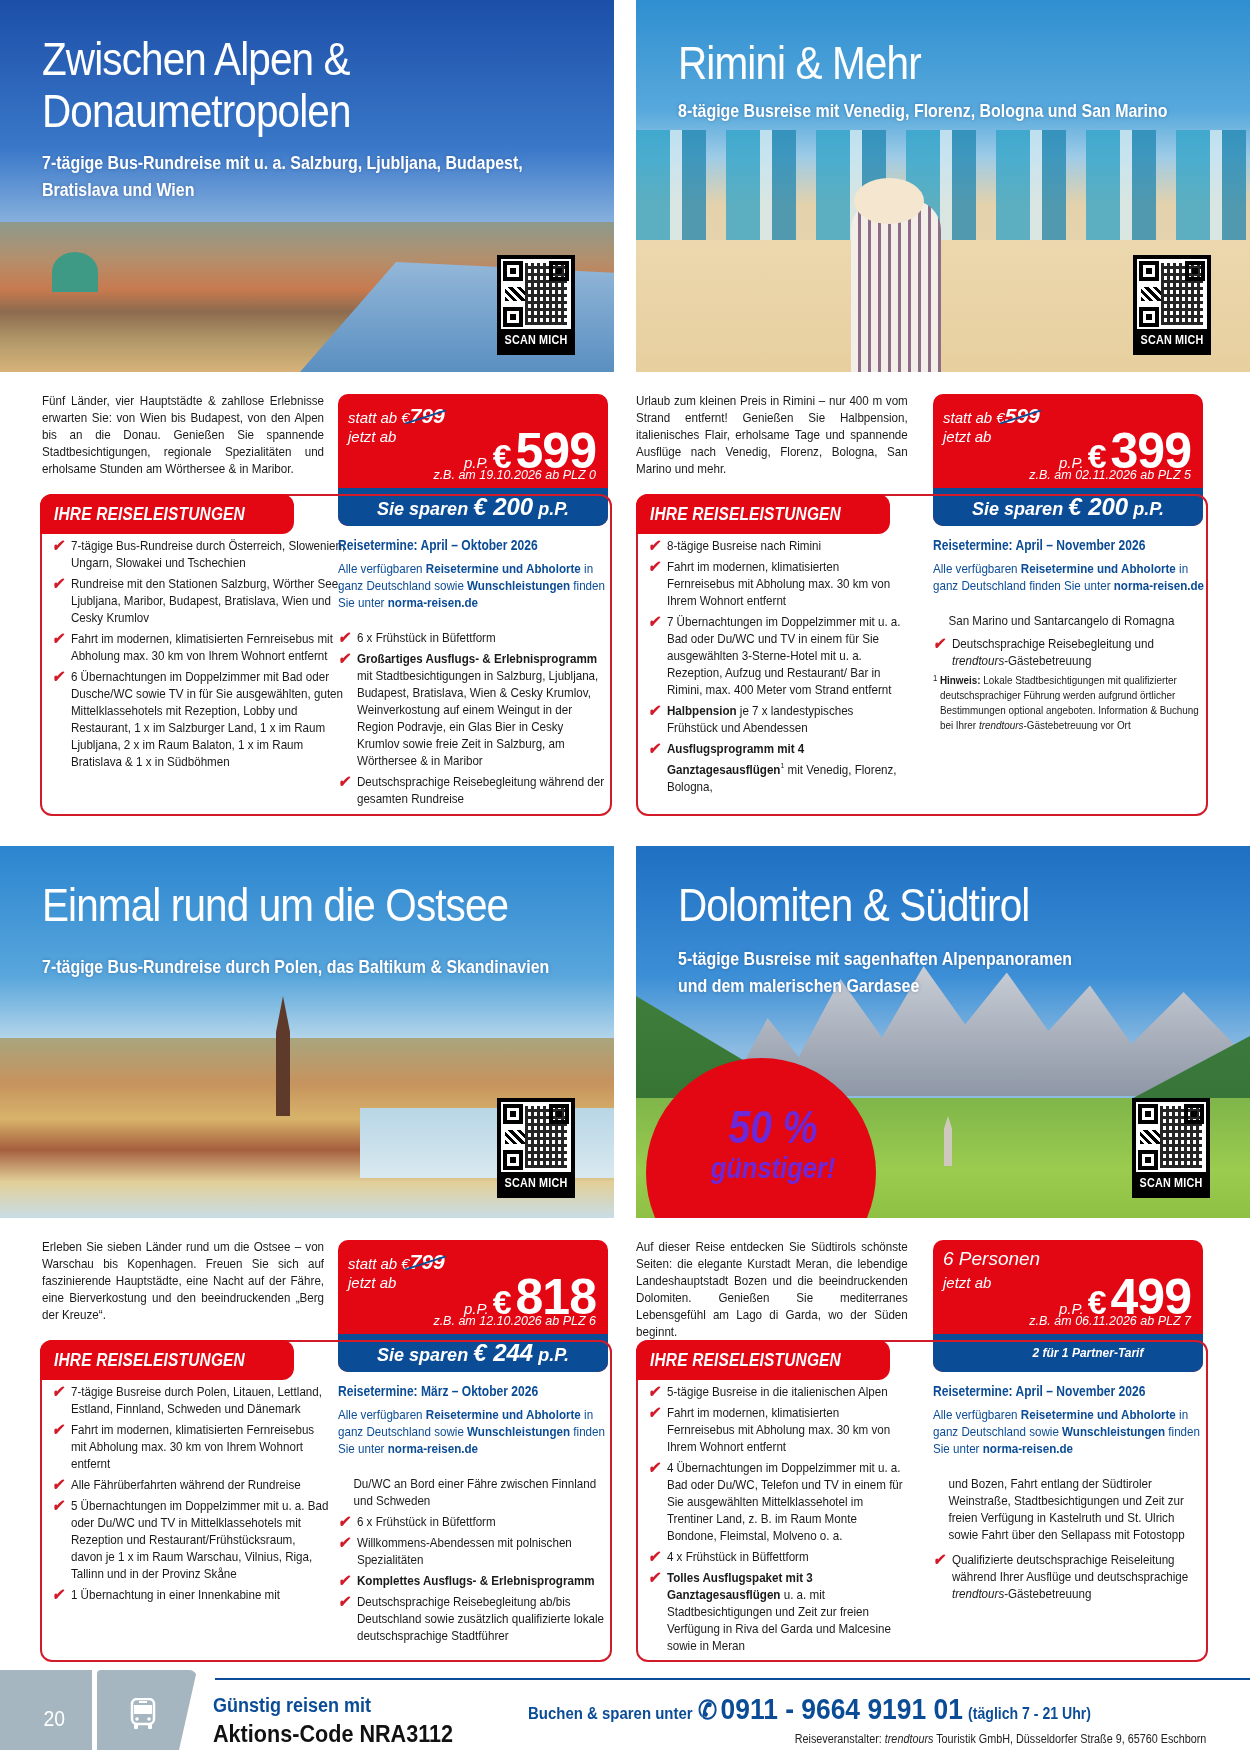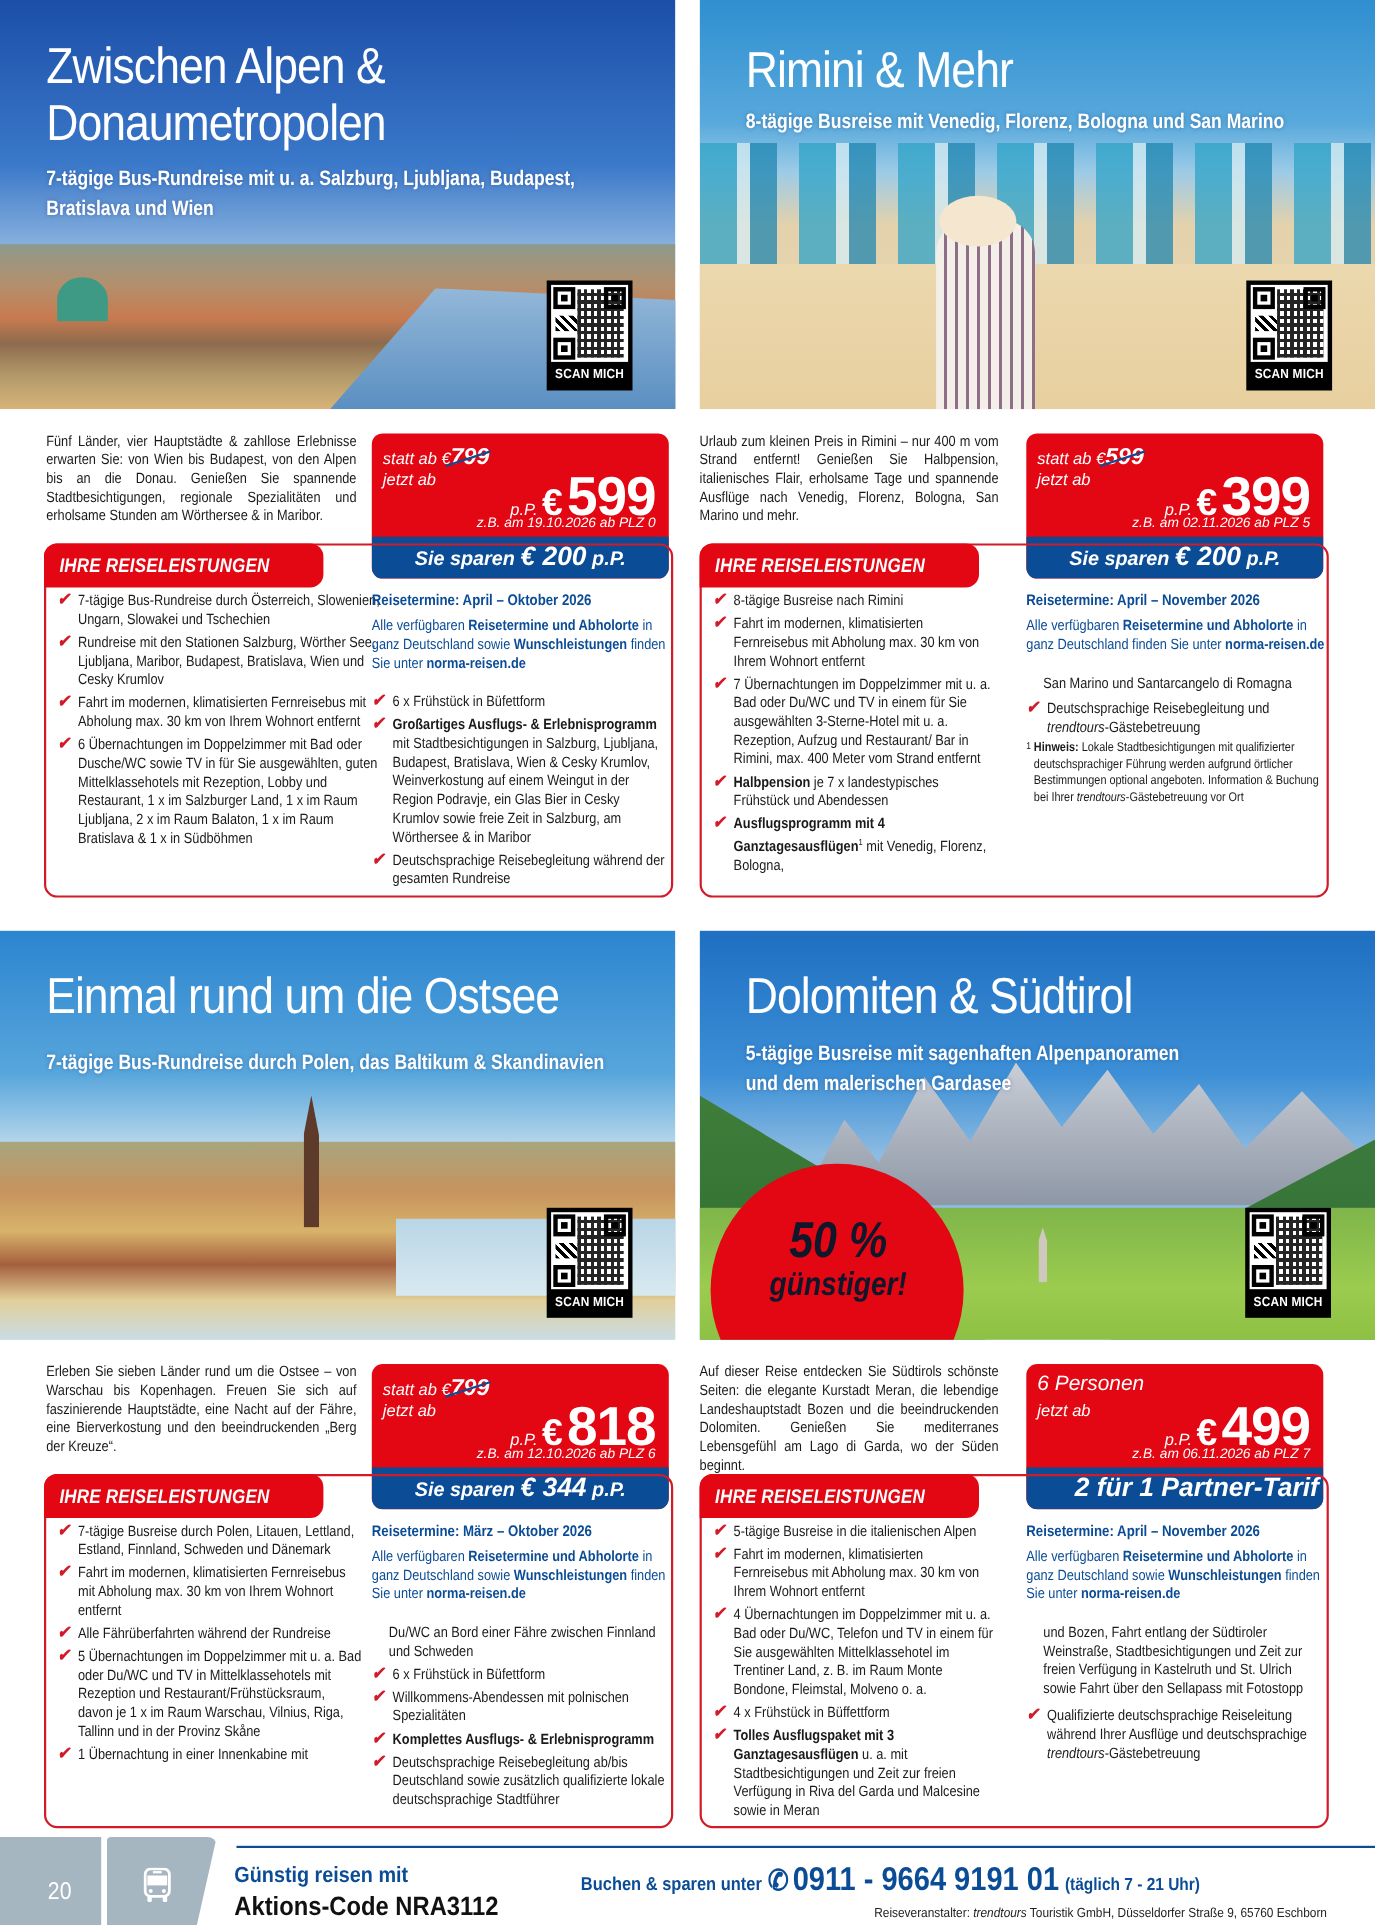--- a/index.html
+++ b/index.html
@@ -58,21 +58,21 @@
   .col li .chk { position: absolute; left: 0; top: 0; color: #d21a28; font-weight: bold; font-size: 16px; font-style: italic; }
   .col b { font-weight: bold; }
   .col i { font-style: italic; }
   .blue-head { color: #0b4c96; font-weight: bold; font-size: 14px; margin-bottom: 6px; }
   .blue-text { color: #0b4c96; margin-bottom: 18px; }
   .blue-text b { color: #0b4c96; }
   .note { font-size: 11.5px; line-height: 15px; padding-left: 8px; position: relative; }
   .note sup { position: absolute; left: 0; top: -2px; font-size: 9px; }
 
   .badge50 { position: absolute; left: 10px; bottom: -70px; width: 230px; height: 230px; border-radius: 50%; background: #e30613; }
-  .badge50-text { position: absolute; left: 36px; top: 258px; width: 180px; text-align: center; color: #0f172a; font-weight: 900; font-style: italic; }
+  .badge50-text { position: absolute; left: 47px; top: 258px; width: 180px; text-align: center; color: #6d28d9; font-weight: 900; font-style: italic; }
   .badge50-text .pct { font-size: 46px; line-height: 1; display: block; transform: scaleX(0.85); }
   .badge50-text .lbl { font-size: 30px; line-height: 1.2; display: block; transform: scaleX(0.85); }
 
   
   .footer { position: absolute; left: 0; top: 1670px; width: 1250px; height: 81px; }
   .page-tab { position: absolute; left: 0; top: 0; width: 92px; height: 80px; background: #a6b6c1; }
   .page-num { position: absolute; left: 42px; top: 36px; color: #fff; font-size: 22px; transform: scaleX(0.88); }
   .bus-tab { position: absolute; left: 97px; top: 0; width: 100px; height: 80px; background: #a6b6c1; clip-path: polygon(0 0, 100% 0, 82% 100%, 0 100%); border-radius: 4px 8px 0 0; }
   .bus-icon { position: absolute; left: 130px; top: 28px; width: 26px; height: 32px; }
   .footer-rule { position: absolute; left: 215px; top: 8px; width: 1035px; height: 2px; background: #0b4c96; }
@@ -269,21 +269,21 @@
       <div class="price-jetzt">jetzt ab</div>
       <div class="price-main">
         <span class="price-pp">p.P.</span>
         <span class="price-euro">€</span>
         <span class="price-value">818</span>
       </div>
       <div class="price-date">z.B. am 12.10.2026 ab PLZ 6</div>
     </div>
     <div class="price-bottom">
       <span>Sie sparen</span>
-      <span class="big">€ 344</span>
+      <span class="big">€ 244</span>
       <span>p.P.</span>
     </div>
   </div>
 
   <div class="info-box" style="left:40px; top:494px; width:572px; height:322px;">
     <div class="info-head" style="width:254px;"><span>IHRE REISELEISTUNGEN</span></div>
   </div>
 
   <div class="col" style="left:52px; top:537px; width:280px;">
     <div class="inner" style="width:322px;">
@@ -352,21 +352,21 @@
     <div class="price-top">
       <div class="price-statt" style="font-size:19px; top:8px;">6 Personen</div>
       <div class="price-jetzt">jetzt ab</div>
       <div class="price-main">
         <span class="price-pp">p.P.</span>
         <span class="price-euro">€</span>
         <span class="price-value">499</span>
       </div>
       <div class="price-date">z.B. am 06.11.2026 ab PLZ 7</div>
     </div>
-    <div class="price-bottom" style="font-size:24px;padding-left:40px;">2 für 1 Partner-Tarif</div>
+    <div class="price-bottom" style="font-size:12px;padding-left:40px;">2 für 1 Partner-Tarif</div>
   </div>
 
   <div class="info-box" style="left:0; top:494px; width:572px; height:322px;">
     <div class="info-head" style="width:254px;"><span>IHRE REISELEISTUNGEN</span></div>
   </div>
 
   <div class="col" style="left:12px; top:537px; width:262px;">
     <div class="inner" style="width:304px;">
       <ul>
         <li><span class="chk">✔</span><span>5-tägige Busreise in die italienischen Alpen</span></li>

